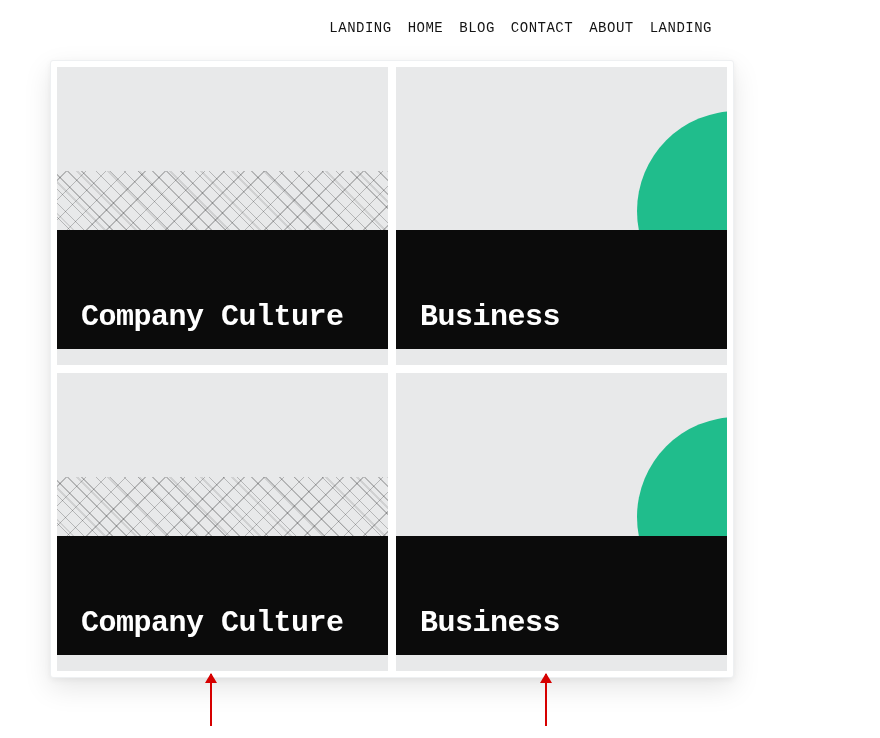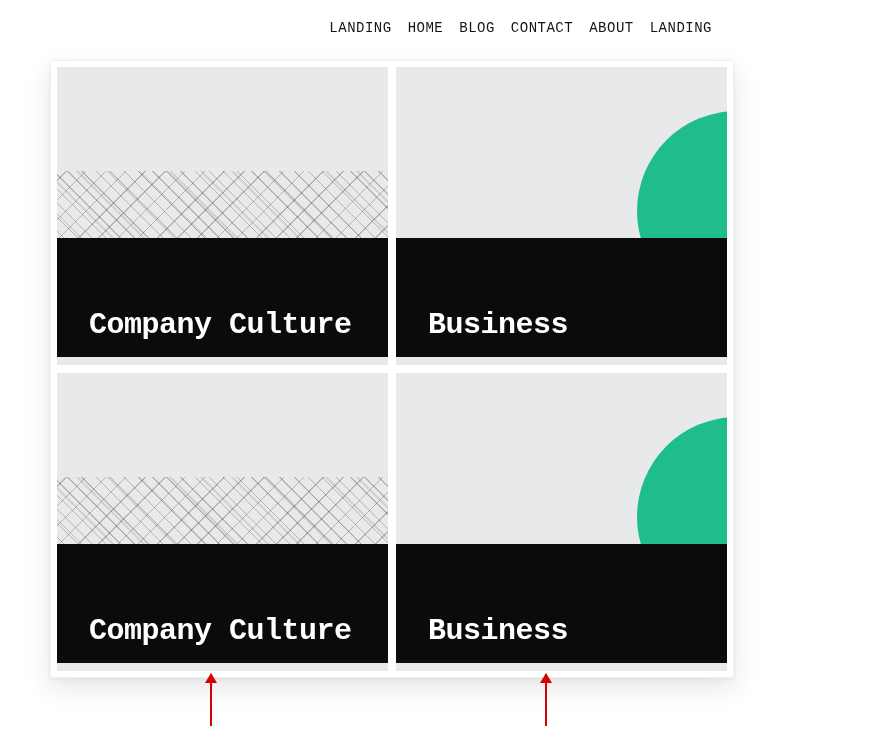--- a/index.html
+++ b/index.html
@@ -50,26 +50,26 @@
     cursor: pointer;
   }
   .card .art {
     position: absolute;
     left: 0; right: 0;
     top: 35%;
     bottom: 40%;
   }
   .card .footer {
     position: absolute;
-    left: 0; right: 0; bottom: 8px;
+    left: 0; right: 0; bottom: 16px;
     height: 40%;
     background: #0b0b0b;
     display: flex;
     align-items: flex-end;
-    padding: 0 14px 16px 32px;
+    padding: 0 14px 16px 24px;
   }
   .card .title {
     color: #ffffff;
     font-family: "Courier New", ui-monospace, monospace;
     font-weight: 700;
     font-size: 30px;
     letter-spacing: -0.5px;
     line-height: 1.05;
   }
 

